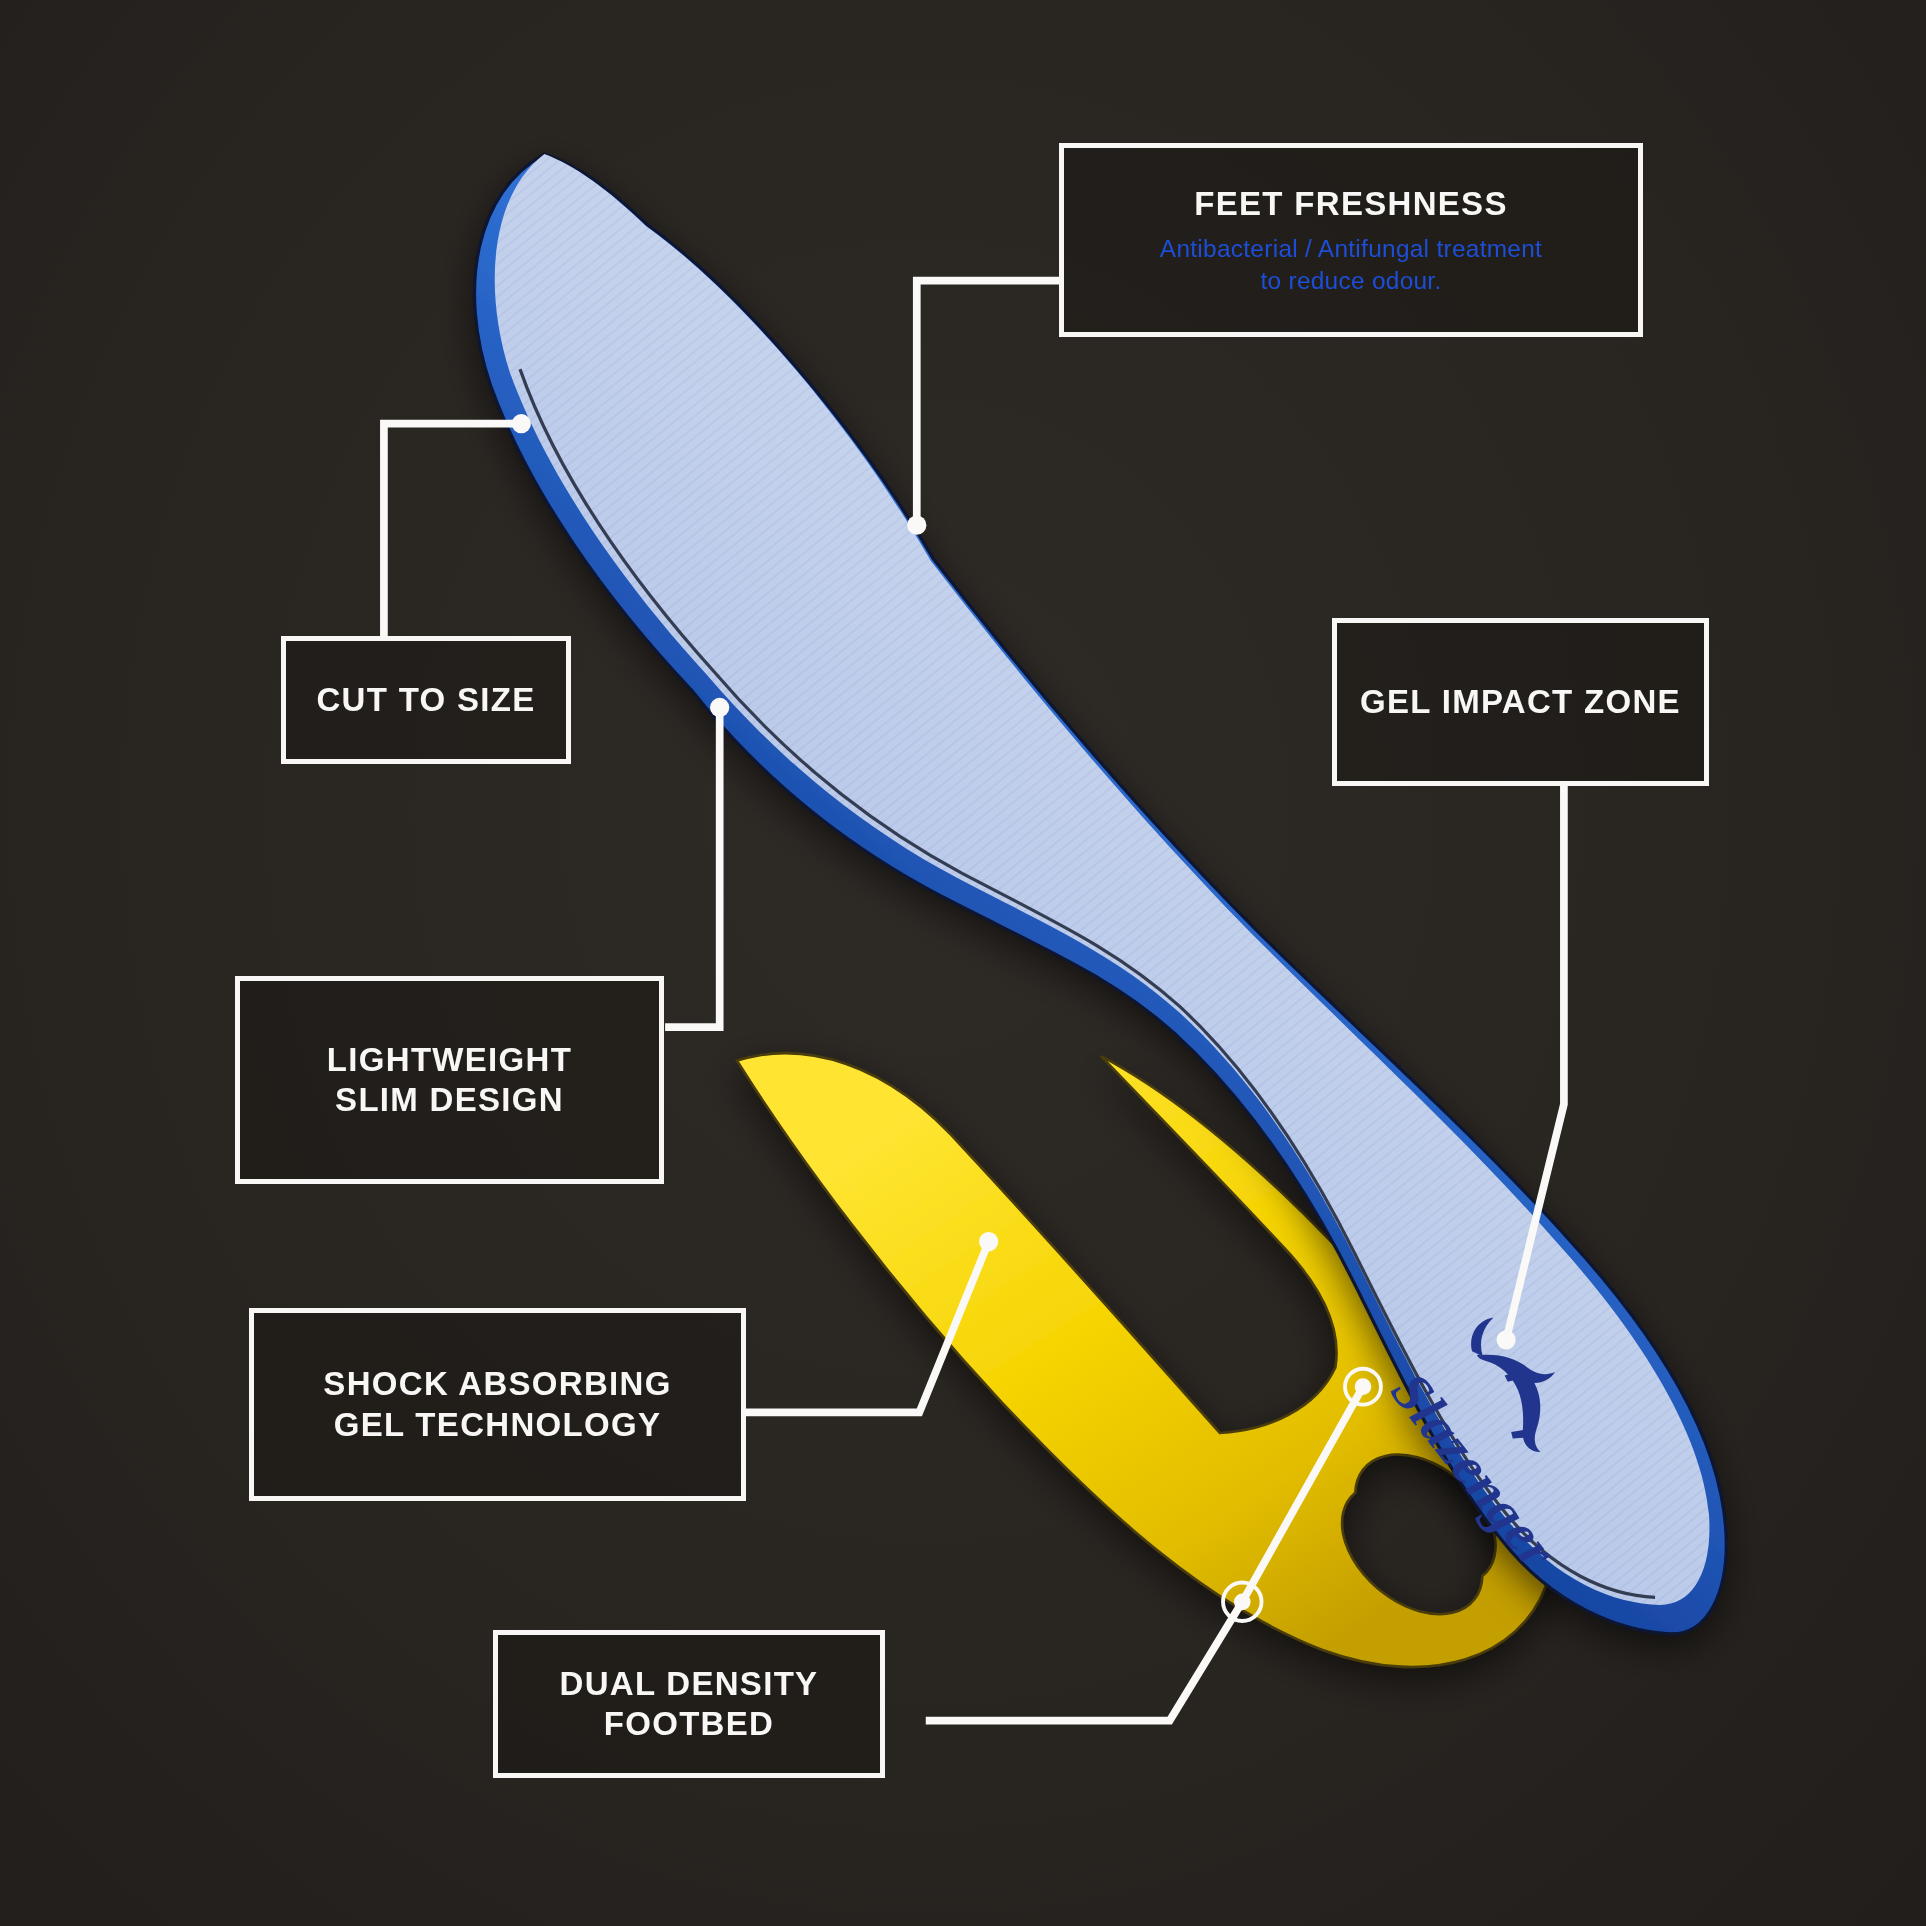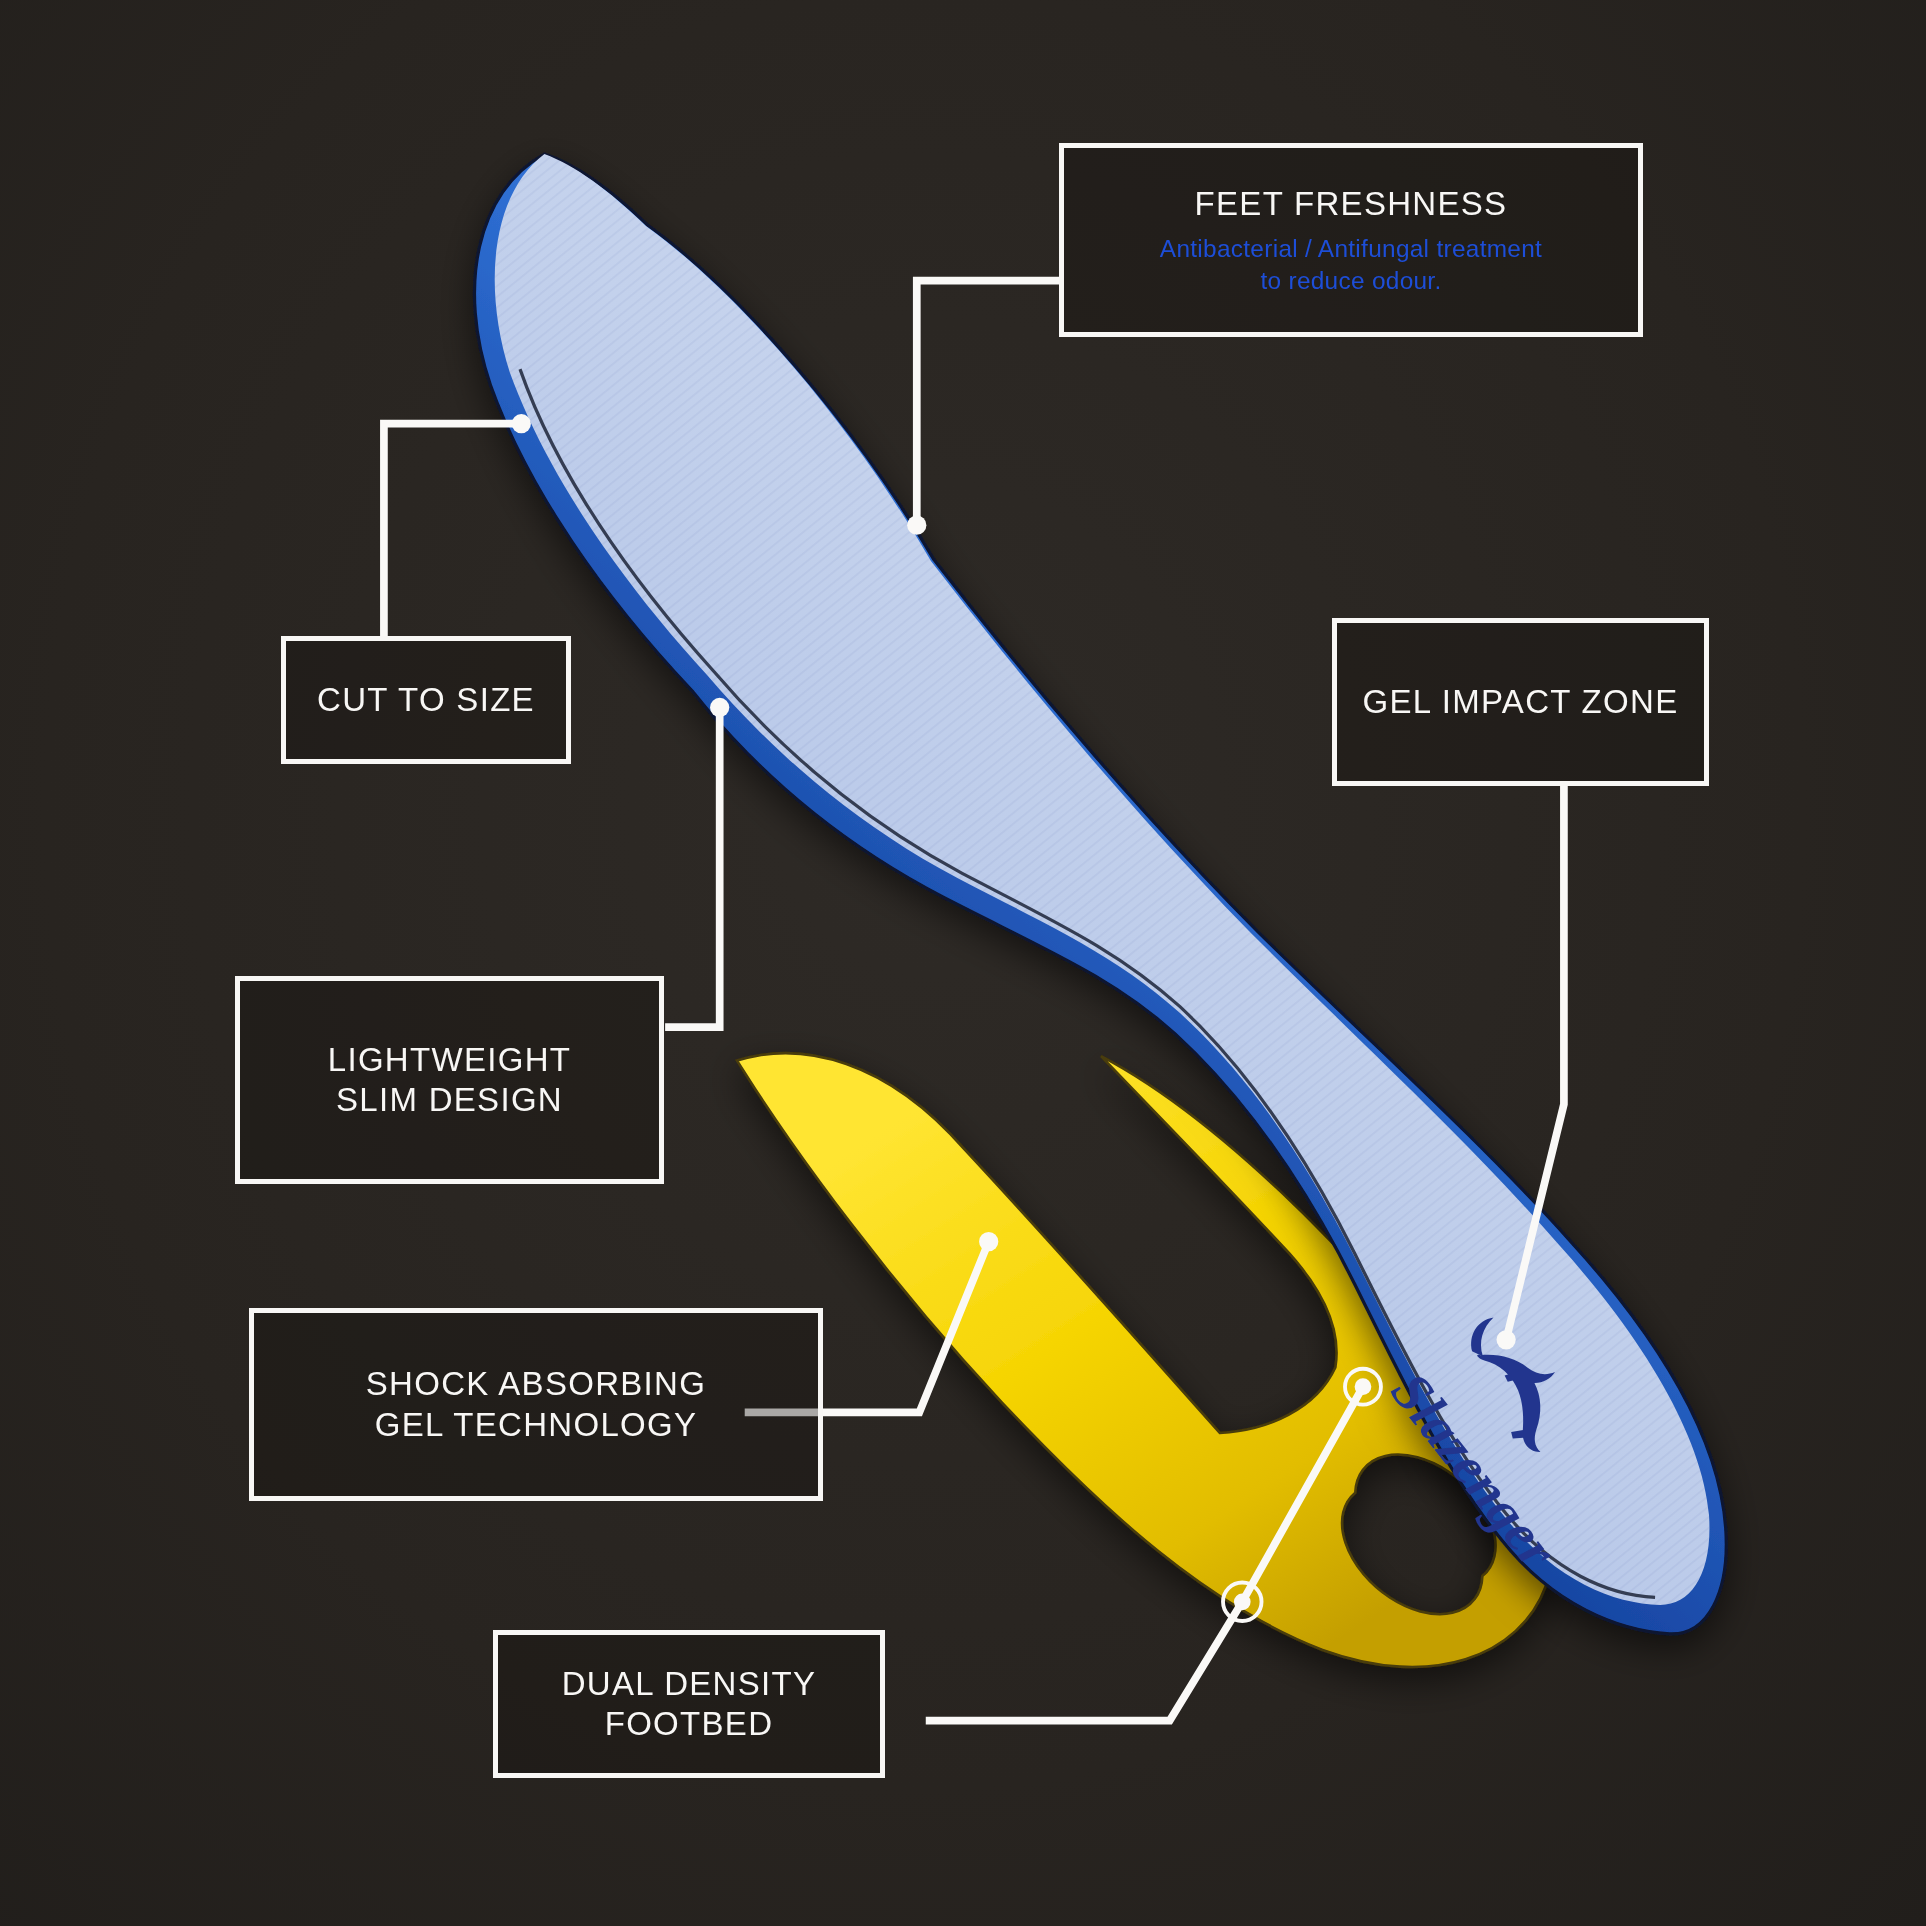--- a/index.html
+++ b/index.html
@@ -13,32 +13,32 @@
   .callout{
     position:absolute;
     border:5.8px solid #f8f7f5;
     background:rgba(20,17,15,0.35);
     color:#f8f7f5;
     display:flex;flex-direction:column;align-items:center;justify-content:center;
     text-align:center;
     box-sizing:border-box;
   }
   .callout .title{
-    font-size:33px;font-weight:400;letter-spacing:1.3px;line-height:1.22;
+    font-size:33px;font-weight:700;letter-spacing:1.3px;line-height:1.22;
     text-transform:uppercase;
   }
   .callout .subtitle{
     font-size:24.4px;font-weight:400;letter-spacing:0.3px;line-height:1.3;margin-top:9px;
     color:#1d4ed8;
   }
   #box-feet      {left:1059px;top:143px;width:584px;height:194px;}
   #box-cut       {left:281px; top:636px;width:290px;height:128px;}
   #box-gel       {left:1332px;top:618px;width:377px;height:168px;}
   #box-light     {left:235px; top:976px;width:429px;height:208px;}
-  #box-shock     {left:249px; top:1308px;width:574px;height:193px;}
+  #box-shock     {left:249px; top:1308px;width:497px;height:193px;}
   #box-dual      {left:493px; top:1630px;width:392px;height:148px;}
 </style>
 </head>
 <body>
 
 <div id="stage">
 
   <svg class="layer" width="1926" height="1926" viewBox="0 0 3000 3000">
     <defs>
       <linearGradient id="rimGrad" x1="0.72" y1="0.12" x2="0.18" y2="0.88">

